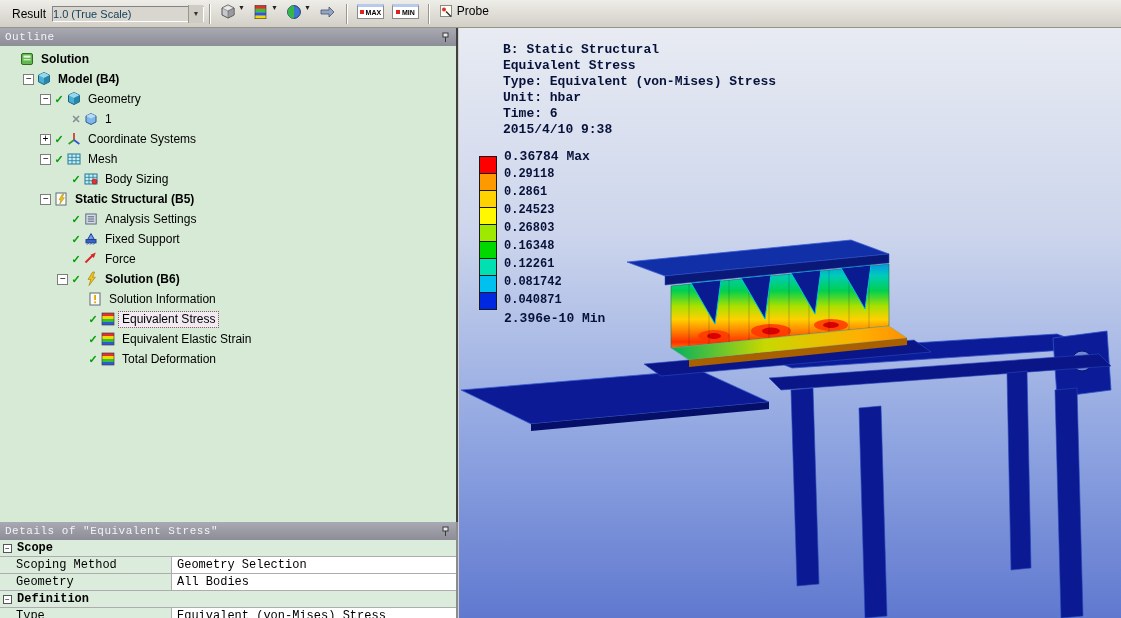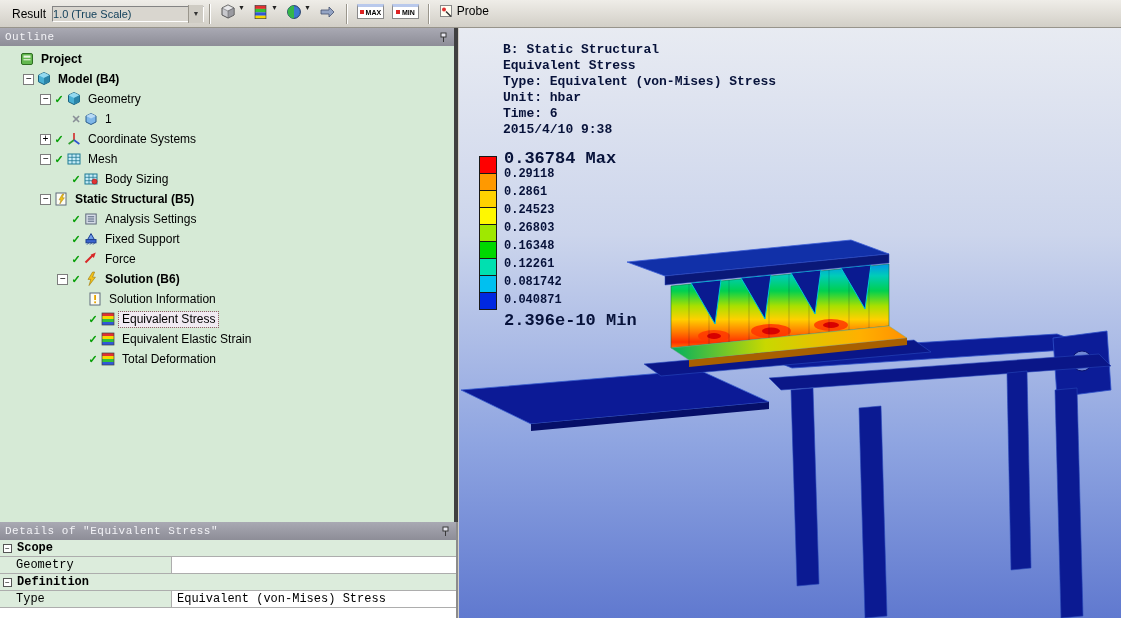--- a/index.html
+++ b/index.html
@@ -18,21 +18,21 @@
   .tb-sep{width:2px;height:20px;border-left:1px solid #9a968c;border-right:1px solid #fff;margin:0 5px}
   .tb-btn{height:22px;display:flex;align-items:flex-start;padding:0 3px;border:1px solid transparent;cursor:default}
   .tb-btn .dd{font-size:7px;color:#222;margin-left:2px}
   .mm-icon{width:27px;height:15px;background:#fff;border:1px solid #8a8a8a;border-top:3px solid #b9c9ec;
     display:flex;align-items:center;justify-content:center;font-weight:bold;font-size:7px;color:#000}
   .mm-dot{width:4px;height:4px;background:#d22;margin-right:2px;flex:none}
   .probe-label{margin-left:4px;color:#000}
 
   
   #outline{position:absolute;left:0;top:28px;width:458px;height:494px;background:#d6ead6;
-    border-right:4px solid #404040}
+    border-right:2px solid #404040}
   #details{position:absolute;left:0;top:522px;width:458px;height:96px;background:#fff;
     border-right:2px solid #8c8c8c}
   .panel-header{height:18px;background:linear-gradient(#a9a9b3,#8d8d97);color:#f2f2f6;
     font:11px "Liberation Mono",monospace;letter-spacing:.5px;display:flex;align-items:center;padding:0 5px}
   .panel-header .pin{margin-left:auto;display:flex}
 
   #outline-body{height:476px;overflow:hidden;padding-top:3px}
   .trow{height:20px;display:flex;align-items:center;white-space:nowrap}
   .espace{width:13px;flex:none}
   .expander{width:11px;height:11px;flex:none;margin-right:2px;border:1px solid #7d7d7d;background:#fff;
@@ -57,21 +57,21 @@
   
   #viewport{position:absolute;left:459px;top:28px;width:730px;height:590px;
     background:linear-gradient(180deg,#e8ebf2 0%,#ccd5ec 35%,#8fa5e1 70%,#6079cf 100%)}
   #model{position:absolute;left:0;top:0}
   #vp-text{position:absolute;left:44px;top:14px;font:bold 13px "Liberation Mono",monospace;
     color:#07123a;line-height:16px;white-space:pre}
   #legend{position:absolute;left:20px;top:128px;width:170px;height:180px}
   .lbox{width:18px;height:18px;border:1px solid #181818}
   .lbox + .lbox{margin-top:-1px}
   .llabel{position:absolute;left:25px;font:bold 12px "Liberation Mono",monospace;color:#07123a;white-space:nowrap}
-  .llabel.mm{font-size:17px}
+  .llabel.mm{font-size:13px}
 </style>
 </head>
 <body>
 
 <div id="toolbar">
   <span class="tb-label">Result</span>
   <div class="combo">
     <span>1.0 (True Scale)</span>
     <span class="arrow">▼</span>
   </div>
@@ -146,21 +146,21 @@
   <div id="outline-body">
       <div class="trow" style="padding-left:6px">
         <span class="espace"></span>
         <span class="ticon">
           <svg width="16" height="16" viewBox="0 0 16 16">
             <rect x="2.5" y="2.5" width="11" height="11" rx="1.5" fill="#63b84f" stroke="#2e6e22"></rect>
             <rect x="4.5" y="4.5" width="7" height="2.2" fill="#e8f5e0"></rect>
             <rect x="4.5" y="8" width="7" height="1.4" fill="#cfe9c2"></rect>
           </svg>
         </span>
-        <span class="tlabel b">Project</span>
+        <span class="tlabel b">Solution</span>
       </div>
       <div class="trow" style="padding-left:23px">
         <span class="expander">−</span>
         <span class="ticon">
           <svg width="16" height="16" viewBox="0 0 16 16">
             <polygon points="8,1.5 13.5,4.2 13.5,10.8 8,13.5 2.5,10.8 2.5,4.2" fill="#49b0d4" stroke="#18607e"></polygon>
             <polygon points="8,1.5 13.5,4.2 8,7 2.5,4.2" fill="#93d9ef"></polygon>
             <polygon points="8,7 13.5,4.2 13.5,10.8 8,13.5" fill="#2b85a8"></polygon>
           </svg>
         </span>
@@ -343,21 +343,26 @@
           <line x1="5.5" y1="5" x2="5.5" y2="10" stroke="#3a3a3a"></line>
         </svg>
       </span>
   </div>
   <div id="details-grid">
       <div class="drow section">
         <span class="sexp">−</span>
         <span>Scope</span>
       </div>
       <div class="drow">
+        <span class="dlabel">Scoping Method</span>
+        <span class="dvalue">Geometry Selection</span>
+      </div>
+      <div class="drow">
         <span class="dlabel">Geometry</span>
+        <span class="dvalue">All Bodies</span>
       </div>
       <div class="drow section">
         <span class="sexp">−</span>
         <span>Definition</span>
       </div>
       <div class="drow">
         <span class="dlabel">Type</span>
         <span class="dvalue">Equivalent (von-Mises) Stress</span>
       </div>
     </div>

